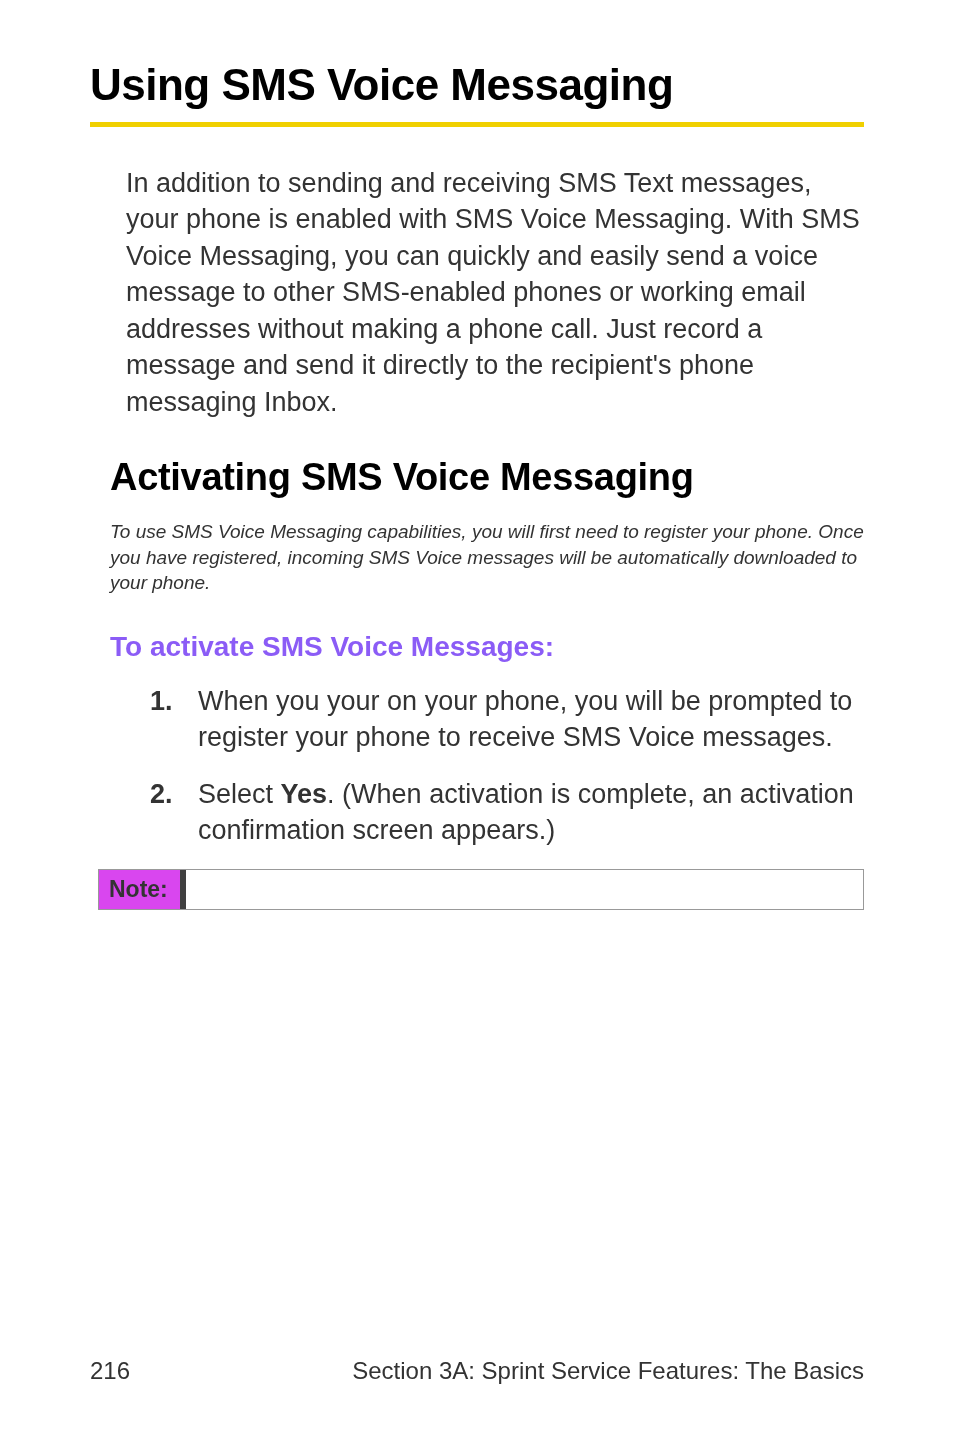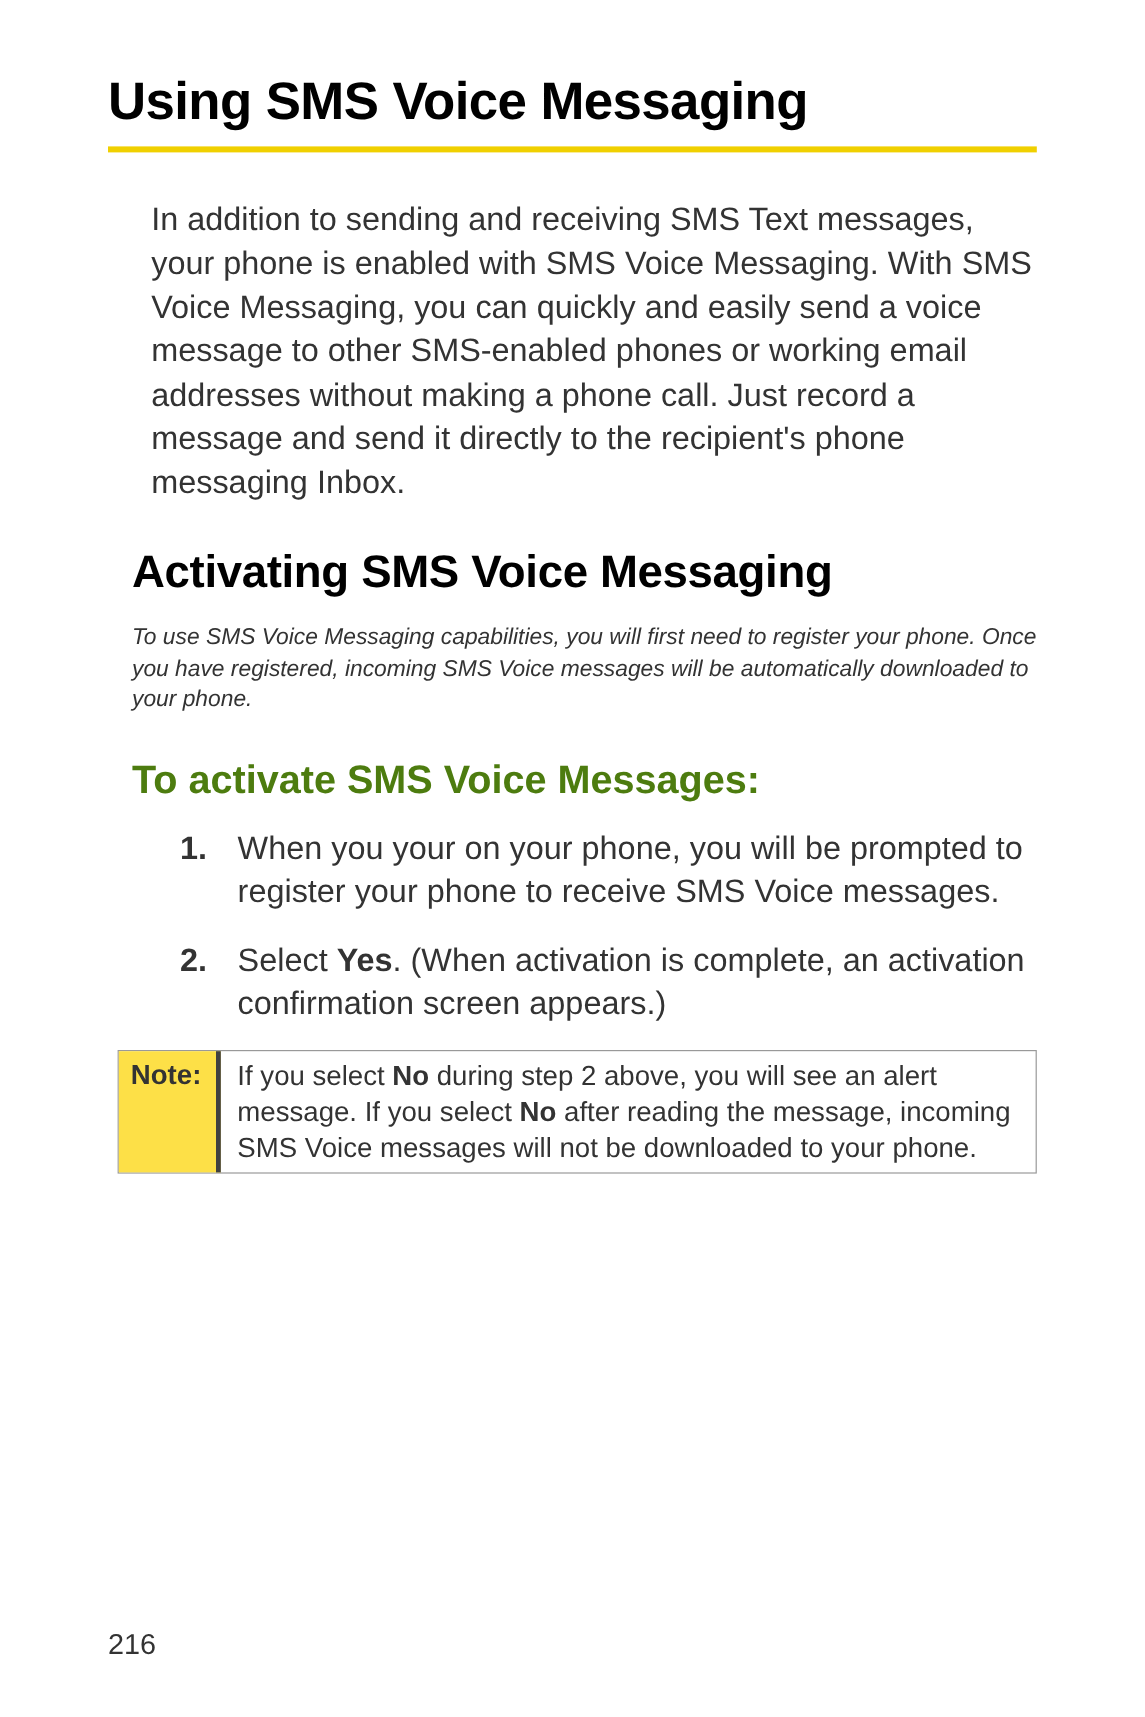--- a/index.html
+++ b/index.html
@@ -43,25 +43,25 @@
     }
     .body-para {
       font-size: 19px;
       line-height: 1.35;
       margin-left: 20px;
       margin-bottom: 35px;
       color: #333333;
       font-style: italic;
     }
     .sub-sub-heading {
-      font-size: 33px;
+      font-size: 28px;
       font-weight: 700;
       margin-left: 20px;
       margin-bottom: 20px;
-      color: #4d7c0f;
+      color: #8b5cf6;
     }
     .ordered-list {
       margin-left: 60px;
       font-size: 27px;
       line-height: 1.35;
       color: #333333;
     }
     .list-item {
       display: flex;
       margin-bottom: 20px;
@@ -78,22 +78,22 @@
       font-weight: 700;
     }
     .note-box {
       display: flex;
       border: 1px solid #999999;
       margin-left: 8px;
       margin-right: 0;
       margin-top: 12px;
     }
     .note-label-cell {
-      background: #fde047;
-      border-right: 4px solid #404040;
+      background: #d946ef;
+      border-right: 6px solid #404040;
       padding: 6px 12px 6px 10px;
       font-size: 23px;
       font-weight: 700;
       color: #333333;
       display: flex;
       align-items: flex-start;
     }
     .note-content-cell {
       padding: 6px 12px 6px 14px;
       font-size: 23px;
@@ -133,18 +133,18 @@
     <span class="list-text">When you your on your phone, you will be prompted to register your phone to receive SMS Voice messages.</span>
   </div>
   <div class="list-item">
     <span class="list-number">2.</span>
     <span class="list-text"><span>Select </span><span class="bold-inline">Yes</span><span>. (When activation is complete, an activation confirmation screen appears.)</span></span>
   </div>
 </div>
 
 <div class="note-box">
   <div class="note-label-cell">Note:</div>
-  <div class="note-content-cell"><span>If you select </span><span class="bold-inline">No</span><span> during step 2 above, you will see an alert message. If you select </span><span class="bold-inline">No</span><span> after reading the message, incoming SMS Voice messages will not be downloaded to your phone.</span></div>
 </div>
 
 <div class="footer">
   <span>216</span>
+  <span>Section 3A: Sprint Service Features: The Basics</span>
 </div>
 
 </body></html>

